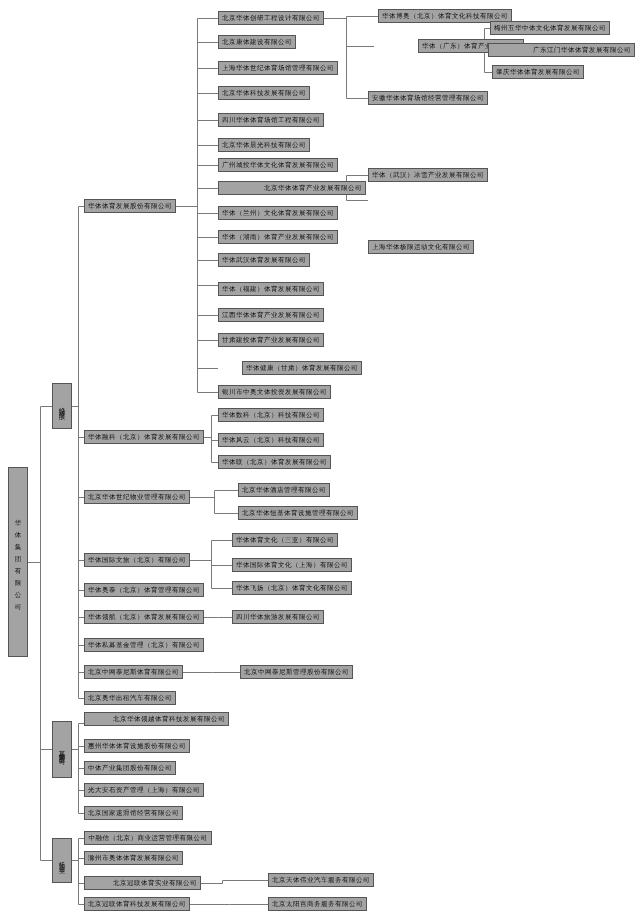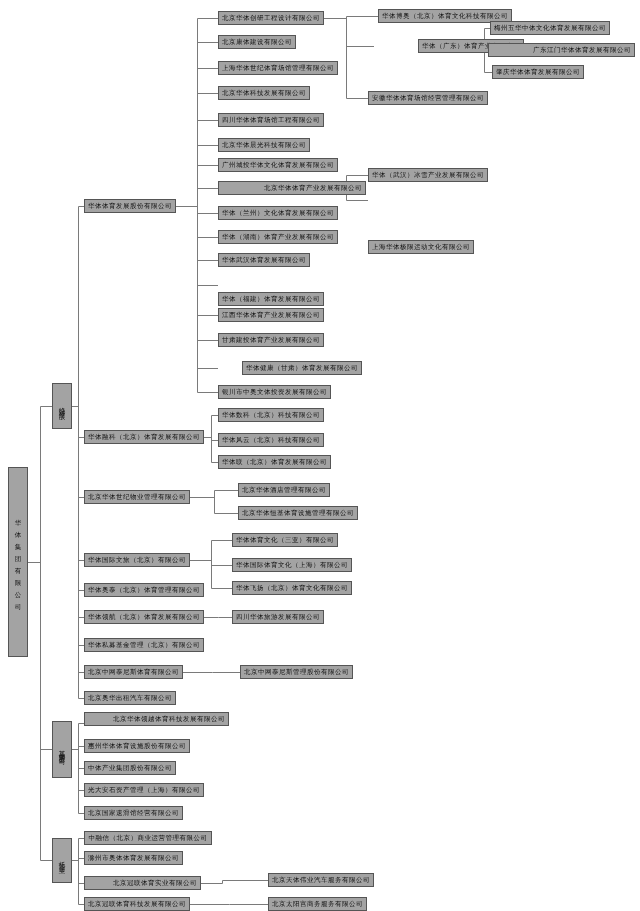--- a/index.html
+++ b/index.html
@@ -53,21 +53,21 @@
     <div id="node-a2" class="node" style="left: 218px; min-width: 75px; top: 35px;">北京康体建设有限公司</div>
     <div id="node-a3" class="node" style="left: 218px; min-width: 120px; top: 61px;">上海华体世纪体育场馆管理有限公司</div>
     <div id="node-a4" class="node" style="left: 218px; min-width: 90px; top: 86px;">北京华体科技发展有限公司</div>
     <div id="node-a5" class="node" style="left: 218px; min-width: 105px; top: 113px;">四川华体体育场馆工程有限公司</div>
     <div id="node-a6" class="node" style="left: 218px; min-width: 90px; top: 138px;">北京华体晨光科技有限公司</div>
     <div id="node-a7" class="node" style="left: 218px; min-width: 120px; top: 158px;">广州城投华体文化体育发展有限公司</div>
     <div id="node-a8" class="node" style="left: 218px; min-width: 105px; top: 181px; padding-left: 45px;">北京华体体育产业发展有限公司</div>
     <div id="node-a9" class="node" style="left: 218px; min-width: 120px; top: 206px;">华体（兰州）文化体育发展有限公司</div>
     <div id="node-a10" class="node" style="left: 218px; min-width: 120px; top: 230px;">华体（湖南）体育产业发展有限公司</div>
     <div id="node-a11" class="node" style="left: 218px; min-width: 90px; top: 253px;">华体武汉体育发展有限公司</div>
-    <div id="node-a12" class="node" style="left: 218px; min-width: 105px; top: 292px;">华体（福建）体育发展有限公司</div>
+    <div id="node-a12" class="node" style="left: 218px; min-width: 105px; top: 282px;">华体（福建）体育发展有限公司</div>
     <div id="node-a13" class="node" style="left: 218px; min-width: 105px; top: 308px;">江西华体体育产业发展有限公司</div>
     <div id="node-a14" class="node" style="left: 218px; min-width: 105px; top: 333px;">甘肃建投体育产业发展有限公司</div>
     <div id="node-a15" class="node" style="left: 218px; min-width: 120px; top: 361px; margin-left: 24px;">华体健康（甘肃）体育发展有限公司</div>
     <div id="node-a16" class="node" style="left: 218px; min-width: 113px; top: 385px;">银川市中奥文体投资发展有限公司</div>
     <div id="node-f1" class="node" style="left: 218px; min-width: 105px; top: 408px;">华体数科（北京）科技有限公司</div>
     <div id="node-f2" class="node" style="left: 218px; min-width: 105px; top: 433px;">华体风云（北京）科技有限公司</div>
     <div id="node-f3" class="node" style="left: 218px; min-width: 113px; top: 455px;">华体联（北京）体育发展有限公司</div>
     <div id="node-g1" class="node" style="left: 238px; min-width: 90px; top: 483px;">北京华体酒店管理有限公司</div>
     <div id="node-g2" class="node" style="left: 238px; min-width: 120px; top: 506px;">北京华体恒基体育设施管理有限公司</div>
     <div id="node-h1" class="node" style="left: 232px; min-width: 105px; top: 533px;">华体体育文化（三亚）有限公司</div>

